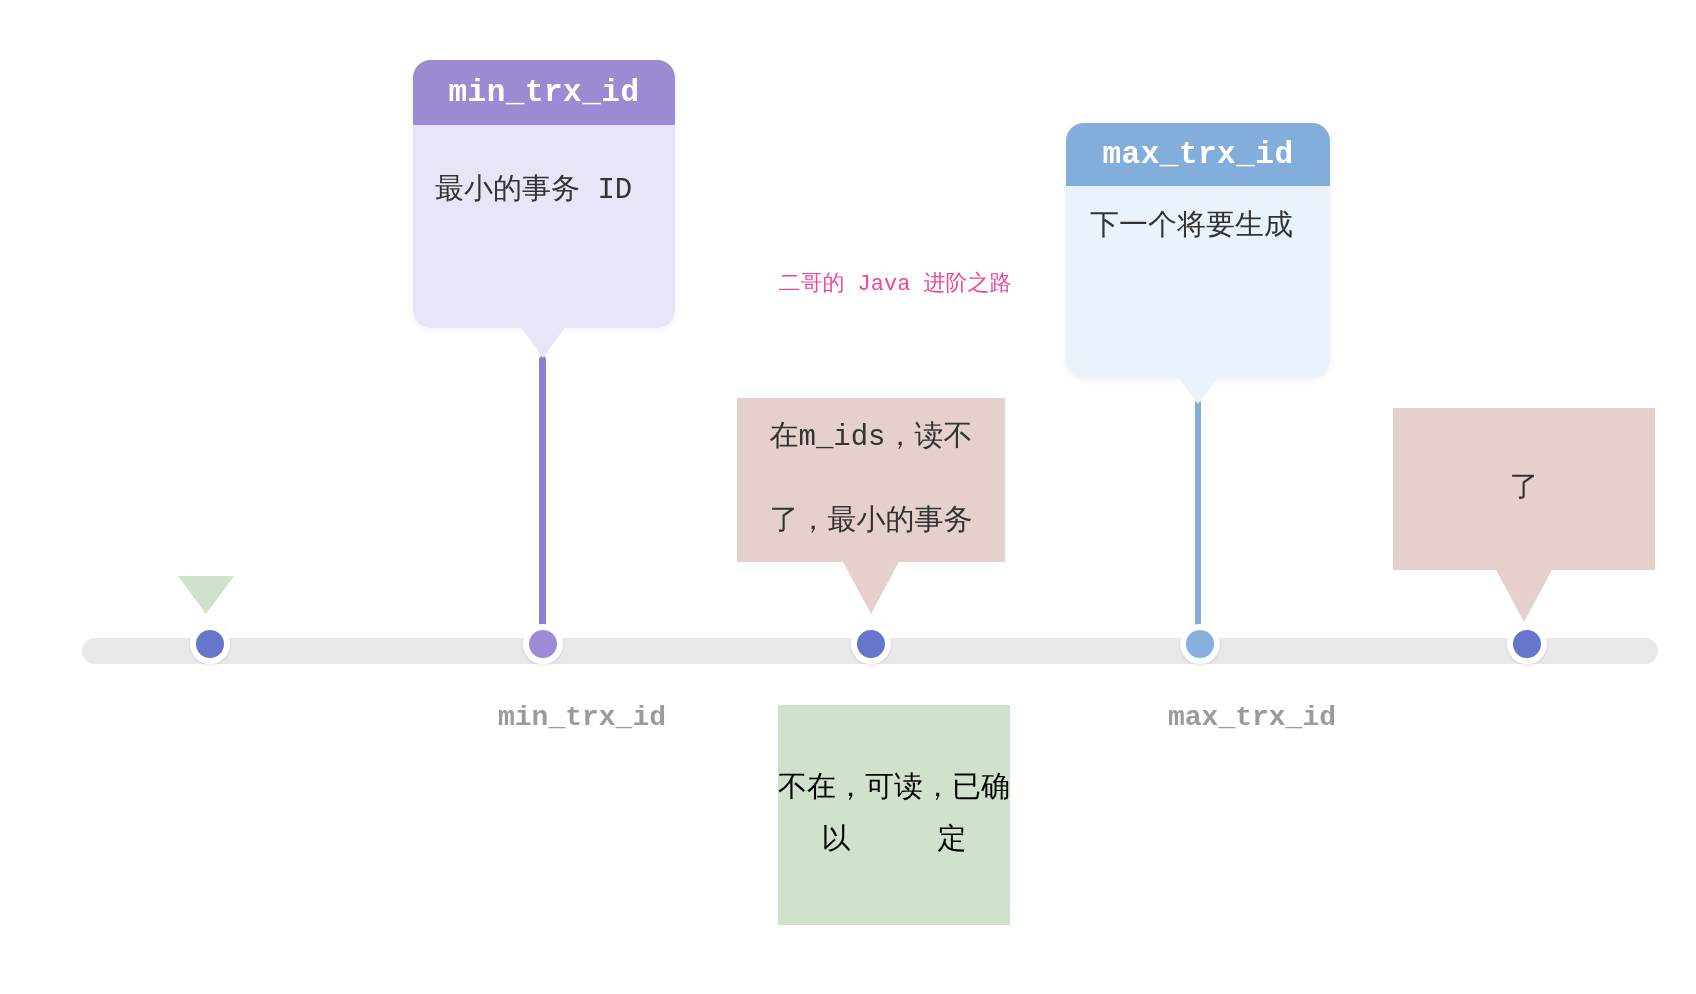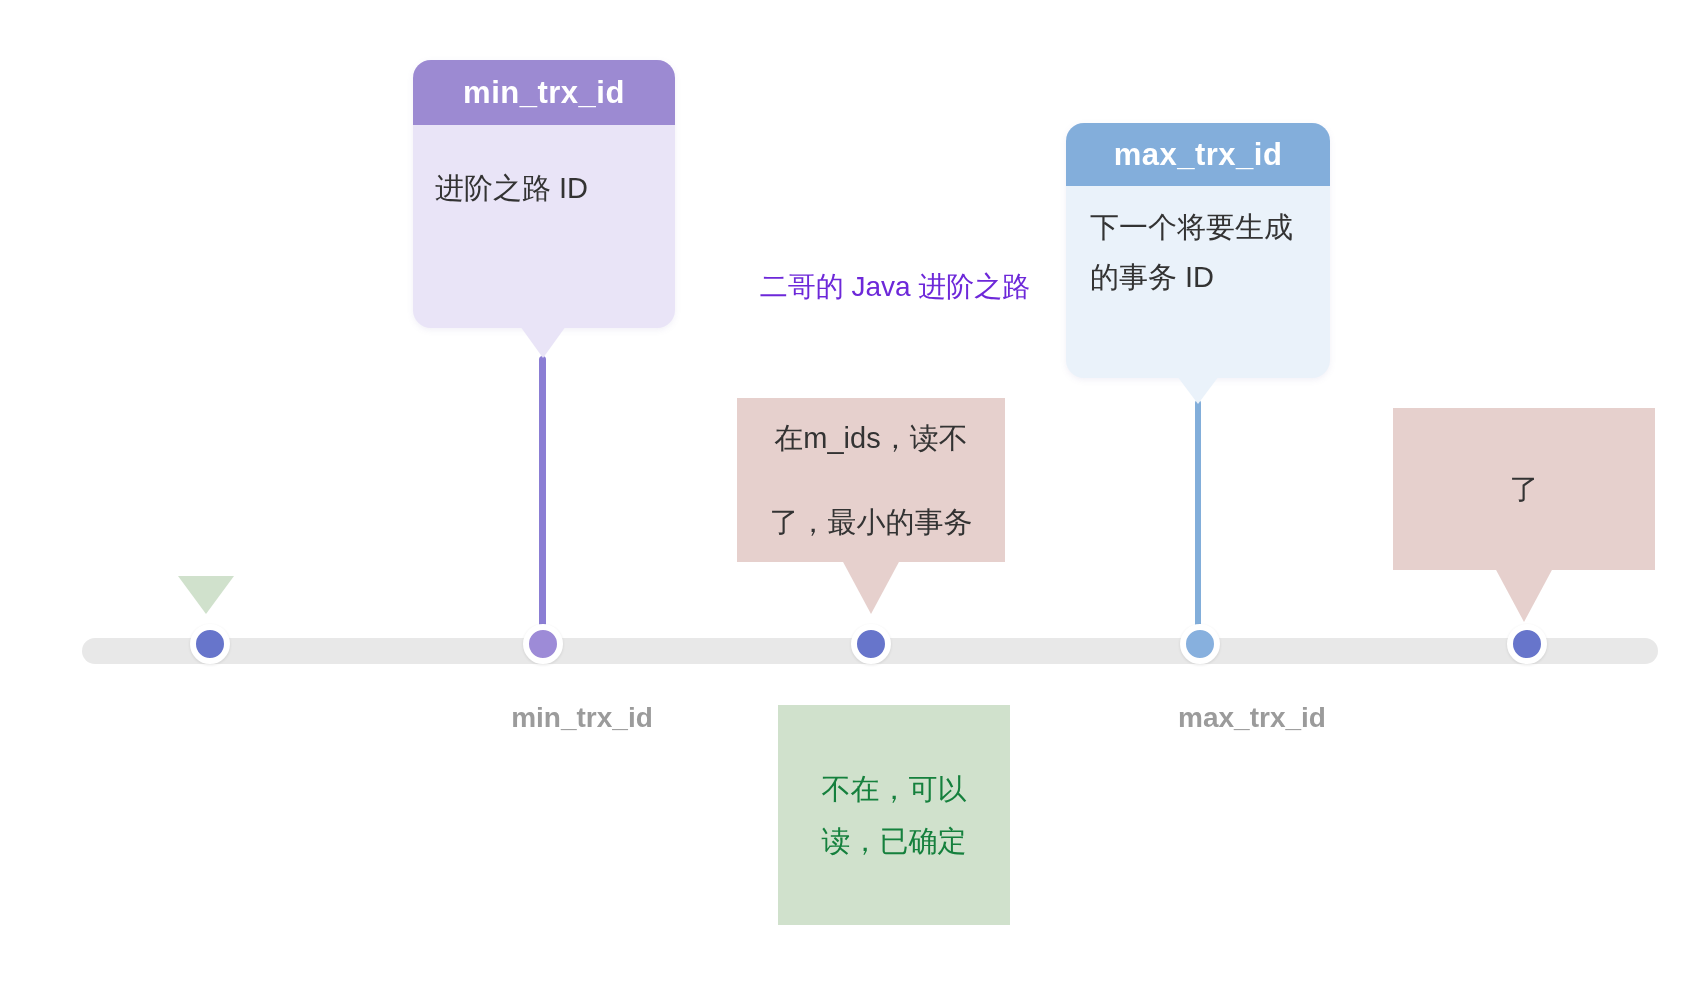--- a/index.html
+++ b/index.html
@@ -1,20 +1,20 @@
 <!DOCTYPE html>
 <html><head>
 <meta charset="utf-8">
 <style>
   html,body{margin:0;padding:0;background:#fff;}
   #canvas{
     position:relative;
     width:1696px;height:994px;
     background:#ffffff;
-    font-family:Liberation Sans, sans-serif;
+    font-family:Liberation Mono, monospace;
     overflow:hidden;
   }
   .abs{position:absolute;}
 
   
   .card{border-radius:18px;box-shadow:0 2px 6px rgba(120,110,180,0.10);}
   .card-header{
     height:65px;border-radius:18px 18px 0 0;
     display:flex;align-items:center;justify-content:center;
     color:#ffffff;font-weight:bold;font-size:31px;letter-spacing:0.5px;
@@ -38,21 +38,21 @@
   .tail-bubble-right{left:1495px;top:568px;border-left:29px solid transparent;border-right:29px solid transparent;border-top:54px solid #e6d0cd;}
 
   
   .vline{border-radius:4px;}
   .vline-min{left:539px;top:356px;width:7px;height:290px;background:#8b7ed4;}
   .vline-max{left:1195px;top:400px;width:6px;height:246px;background:#82aeda;}
 
   
   .watermark{
     left:895px;top:268px;transform:translateX(-50%);
-    font-size:28px;font-weight:500;color:#6d28d9;white-space:nowrap;
+    font-size:22px;font-weight:500;color:#ec4899;white-space:nowrap;
   }
 
   
   .bubble{
     display:flex;flex-direction:column;align-items:center;justify-content:center;
     font-size:29px;color:#333333;text-align:center;line-height:48px;
   }
   .bubble-left{left:82px;top:412px;width:248px;height:166px;background:#d0e1cc;}
   .bubble-mid{left:737px;top:398px;width:268px;height:164px;background:#e6d0cd;gap:36px;}
   .bubble-right{left:1393px;top:408px;width:262px;height:162px;background:#e6d0cd;}
@@ -73,51 +73,50 @@
   .tl-label{
     transform:translateX(-50%);
     font-size:28px;font-weight:bold;color:#9b9b9b;white-space:nowrap;
   }
   .tl-label-min{left:582px;top:702px;}
   .tl-label-max{left:1252px;top:702px;}
 
   
   .note-box{
     left:778px;top:705px;width:232px;height:220px;background:#d0e1cc;
-    display:flex;flex-direction:column;align-items:center;justify-content:center;
-    font-size:29px;color:#15803d;text-align:center;line-height:52px;
+    display:flex;flex-direction:row;align-items:center;justify-content:center;
+    font-size:29px;color:#000000;text-align:center;line-height:52px;
   }
 </style>
 </head>
 <body>
 
 <div id="canvas">
 
   <div class="abs vline vline-min"></div>
   <div class="abs vline vline-max"></div>
 
   <div class="abs timeline-bar"></div>
 
   <div class="abs card card-min">
     <div class="card-header">
       <span>min_trx_id</span>
     </div>
     <div class="card-body">
-      <span>进阶之路 ID</span>
+      <span>最小的事务 ID</span>
     </div>
   </div>
   <div class="abs tail tail-card-min"></div>
 
   <div class="abs card card-max">
     <div class="card-header">
       <span>max_trx_id</span>
     </div>
     <div class="card-body">
       <div>下一个将要生成</div>
-      <div>的事务 ID</div>
     </div>
   </div>
   <div class="abs tail tail-card-max"></div>
 
   <div class="abs watermark">二哥的 Java 进阶之路</div>
 
   <div class="abs tail tail-bubble-left"></div>
 
   <div class="abs bubble bubble-mid">
     <div>在m_ids，读不</div>

